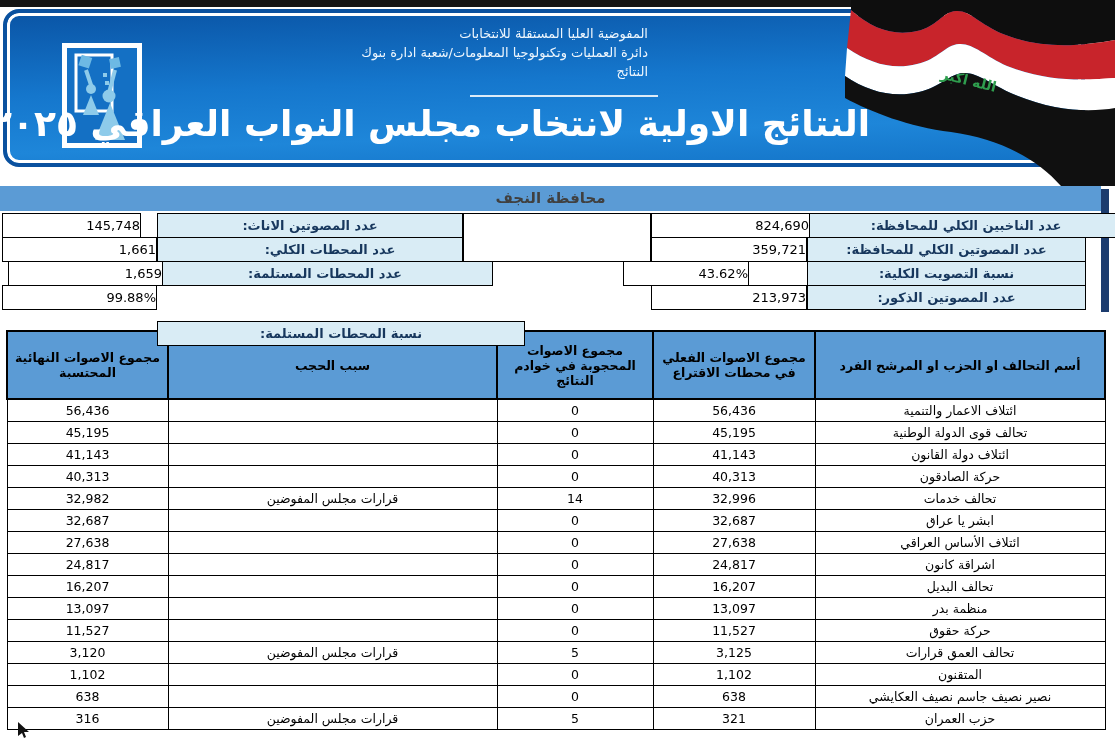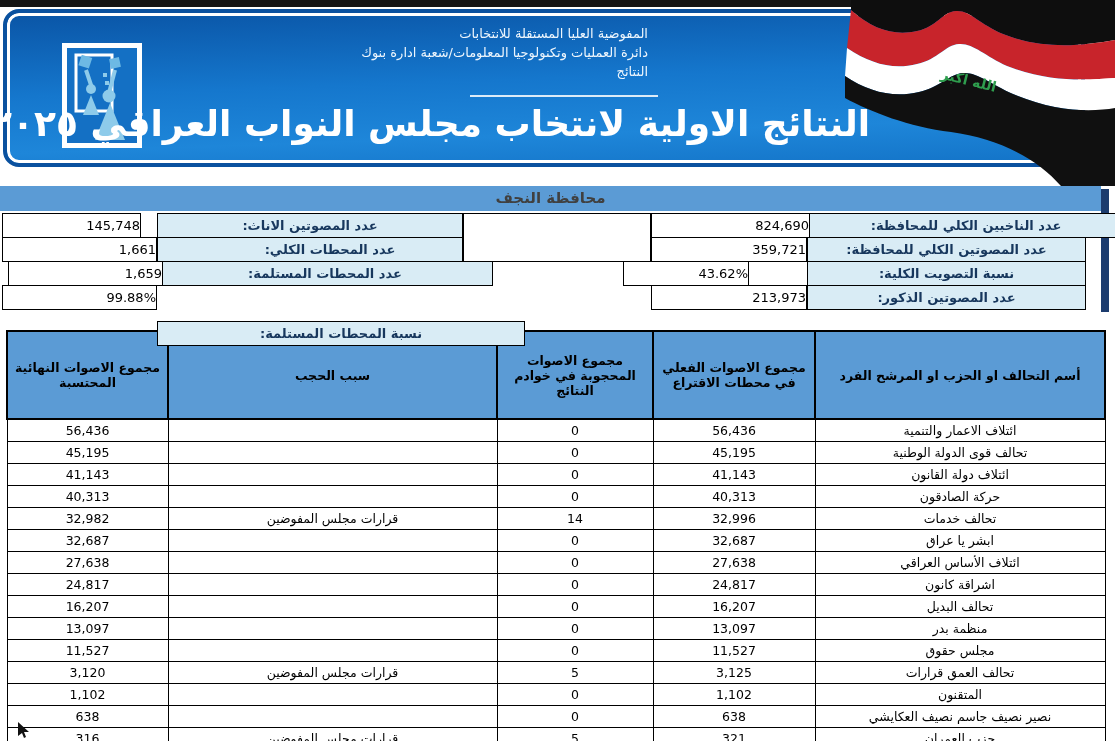--- a/index.html
+++ b/index.html
@@ -26,21 +26,21 @@
   .right-bar{left:1101px;top:189px;width:8px;height:123px;background:#1c3c6e;}
   
   .scell{position:absolute;box-sizing:border-box;border:1.5px solid #000;height:25px;
          font-size:13px;display:flex;align-items:center;direction:rtl;}
   .scell.lab{background:#d9ecf5;justify-content:center;font-weight:bold;color:#17375d;}
   .scell.val{background:#fff;justify-content:flex-end;padding-left:4px;color:#000;direction:ltr;}
   .scell.mid{background:#fff;}
   
   .results{position:absolute;left:6px;top:330px;width:1098px;border-collapse:collapse;
            direction:rtl;table-layout:fixed;}
-  .results th{background:#5b9bd5;border:2px solid #000;height:62px;padding:12px 6px;
+  .results th{background:#5b9bd5;border:2px solid #000;height:62px;padding:2px 6px;
               font-size:12.5px;font-weight:bold;color:#000;text-align:center;}
   .results td{border:1.5px solid #000;height:21px;padding:0 4px;font-size:12.5px;
               color:#000;text-align:center;white-space:nowrap;overflow:hidden;}
   .cursor{left:18px;top:722px;z-index:5;}
 </style>
 </head>
 <body>
 
 <div class="page">
 
@@ -168,21 +168,21 @@
           <td dir="ltr">16,207</td>
         </tr>
         <tr>
           <td>منظمة بدر</td>
           <td dir="ltr">13,097</td>
           <td dir="ltr">0</td>
           <td></td>
           <td dir="ltr">13,097</td>
         </tr>
         <tr>
-          <td>مجلس حقوق</td>
+          <td>حركة حقوق</td>
           <td dir="ltr">11,527</td>
           <td dir="ltr">0</td>
           <td></td>
           <td dir="ltr">11,527</td>
         </tr>
         <tr>
           <td>تحالف العمق قرارات</td>
           <td dir="ltr">3,125</td>
           <td dir="ltr">5</td>
           <td>قرارات مجلس المفوضين</td>

